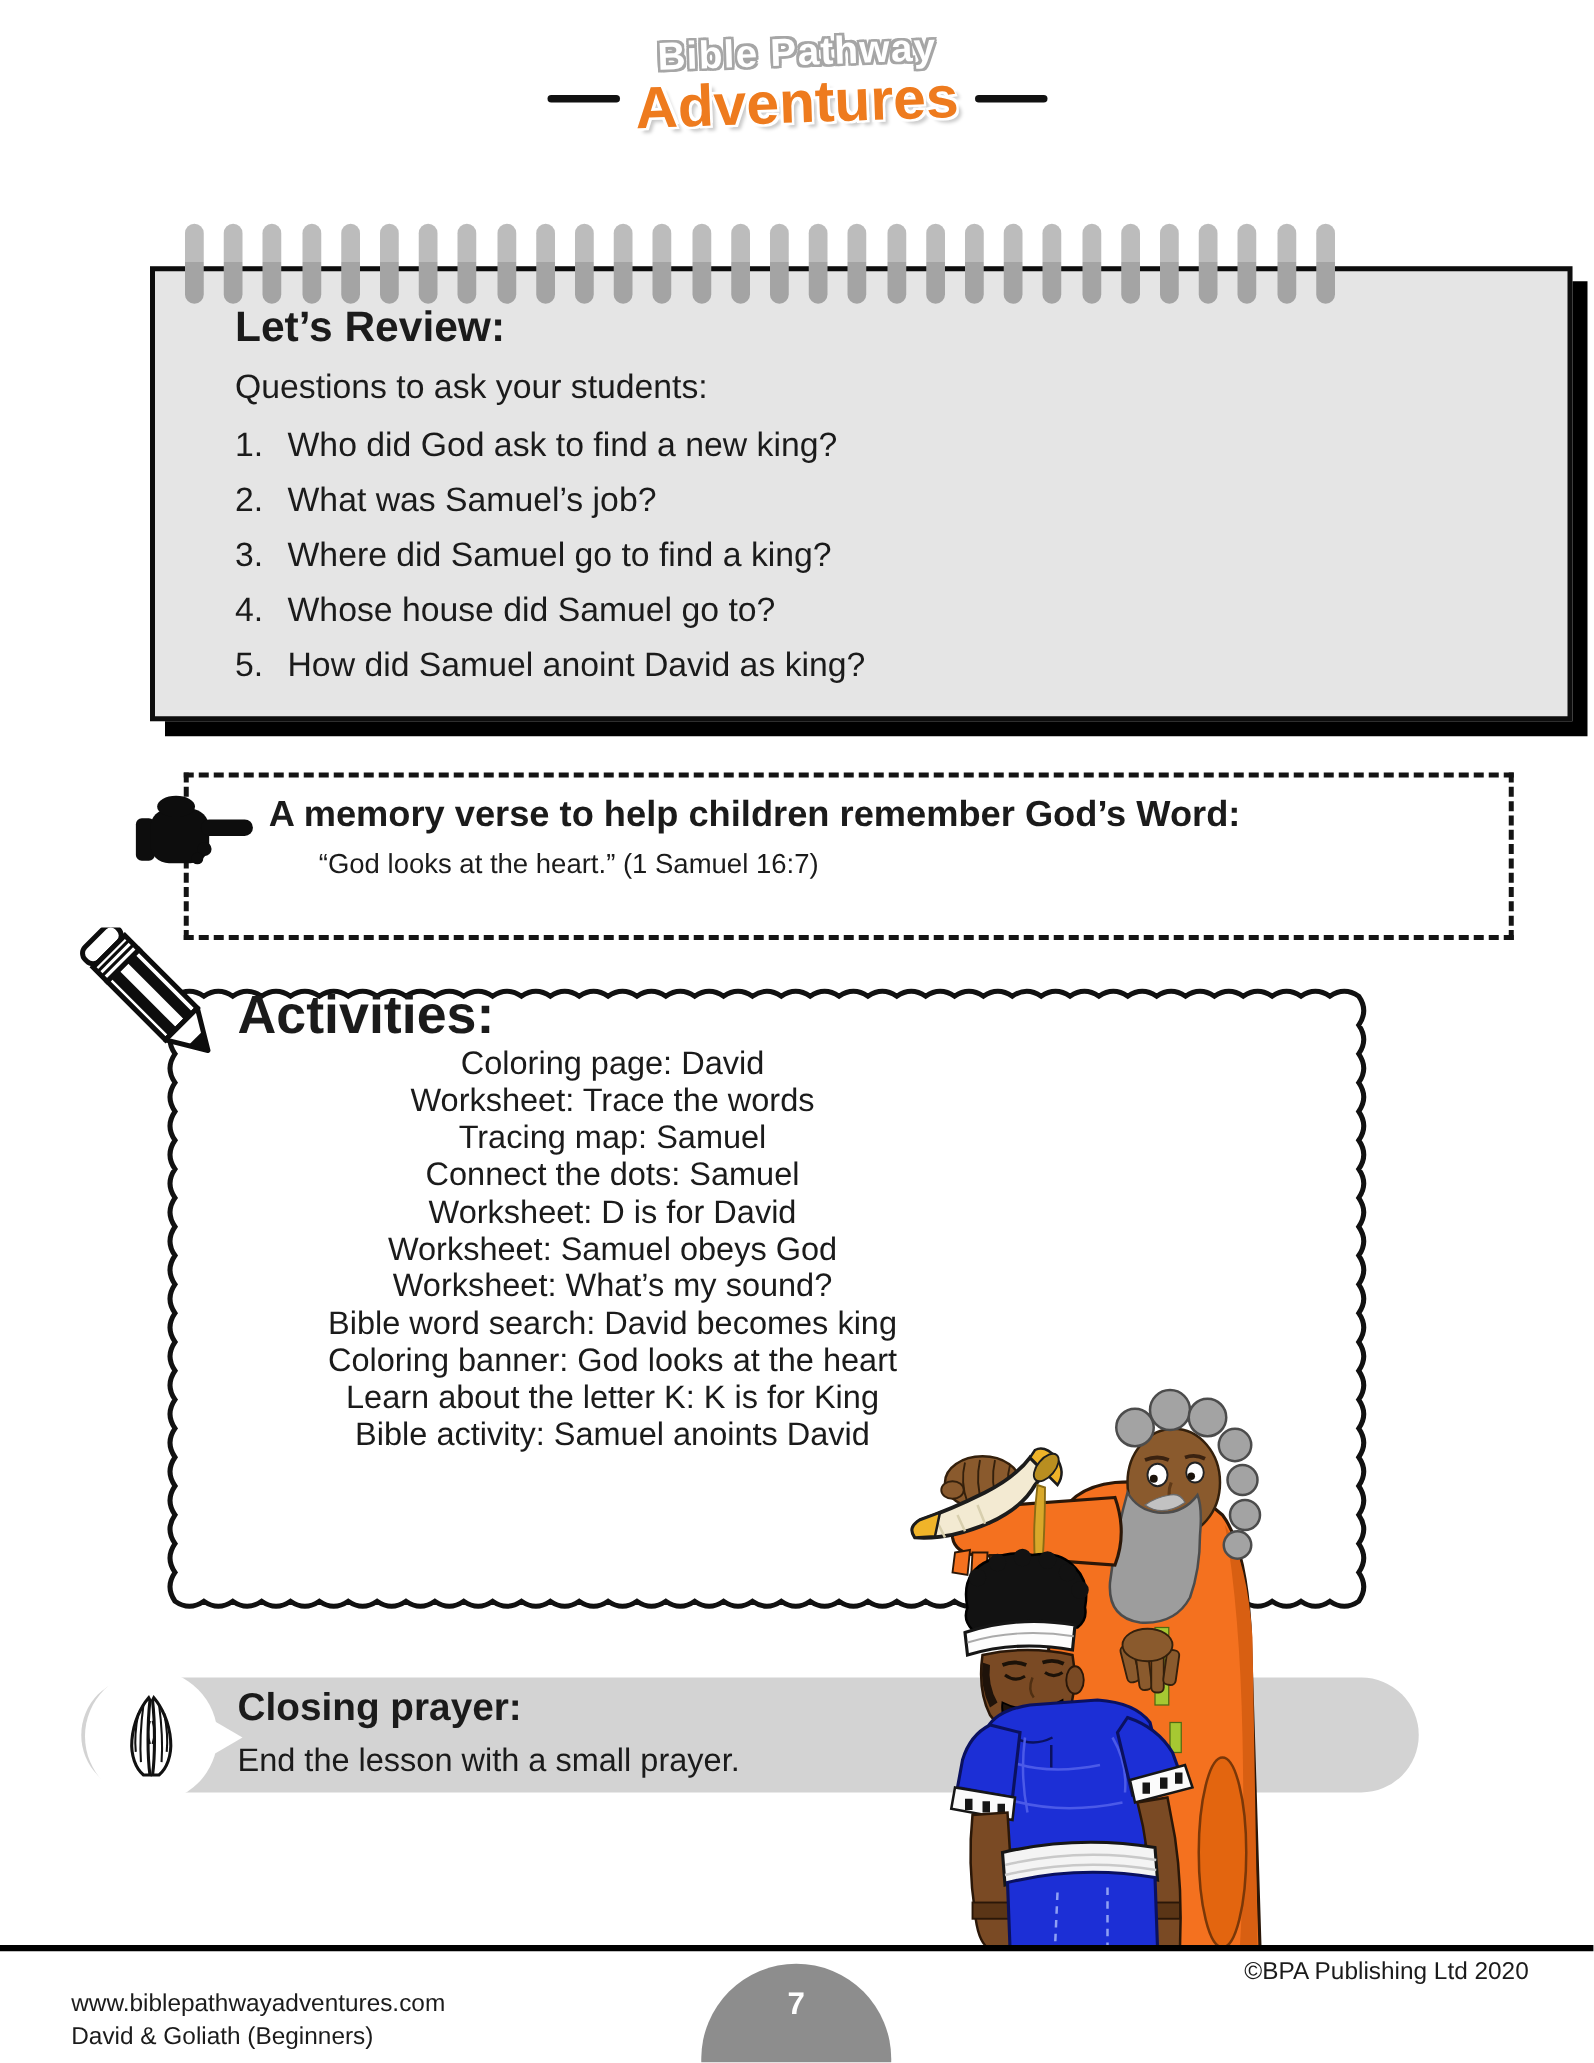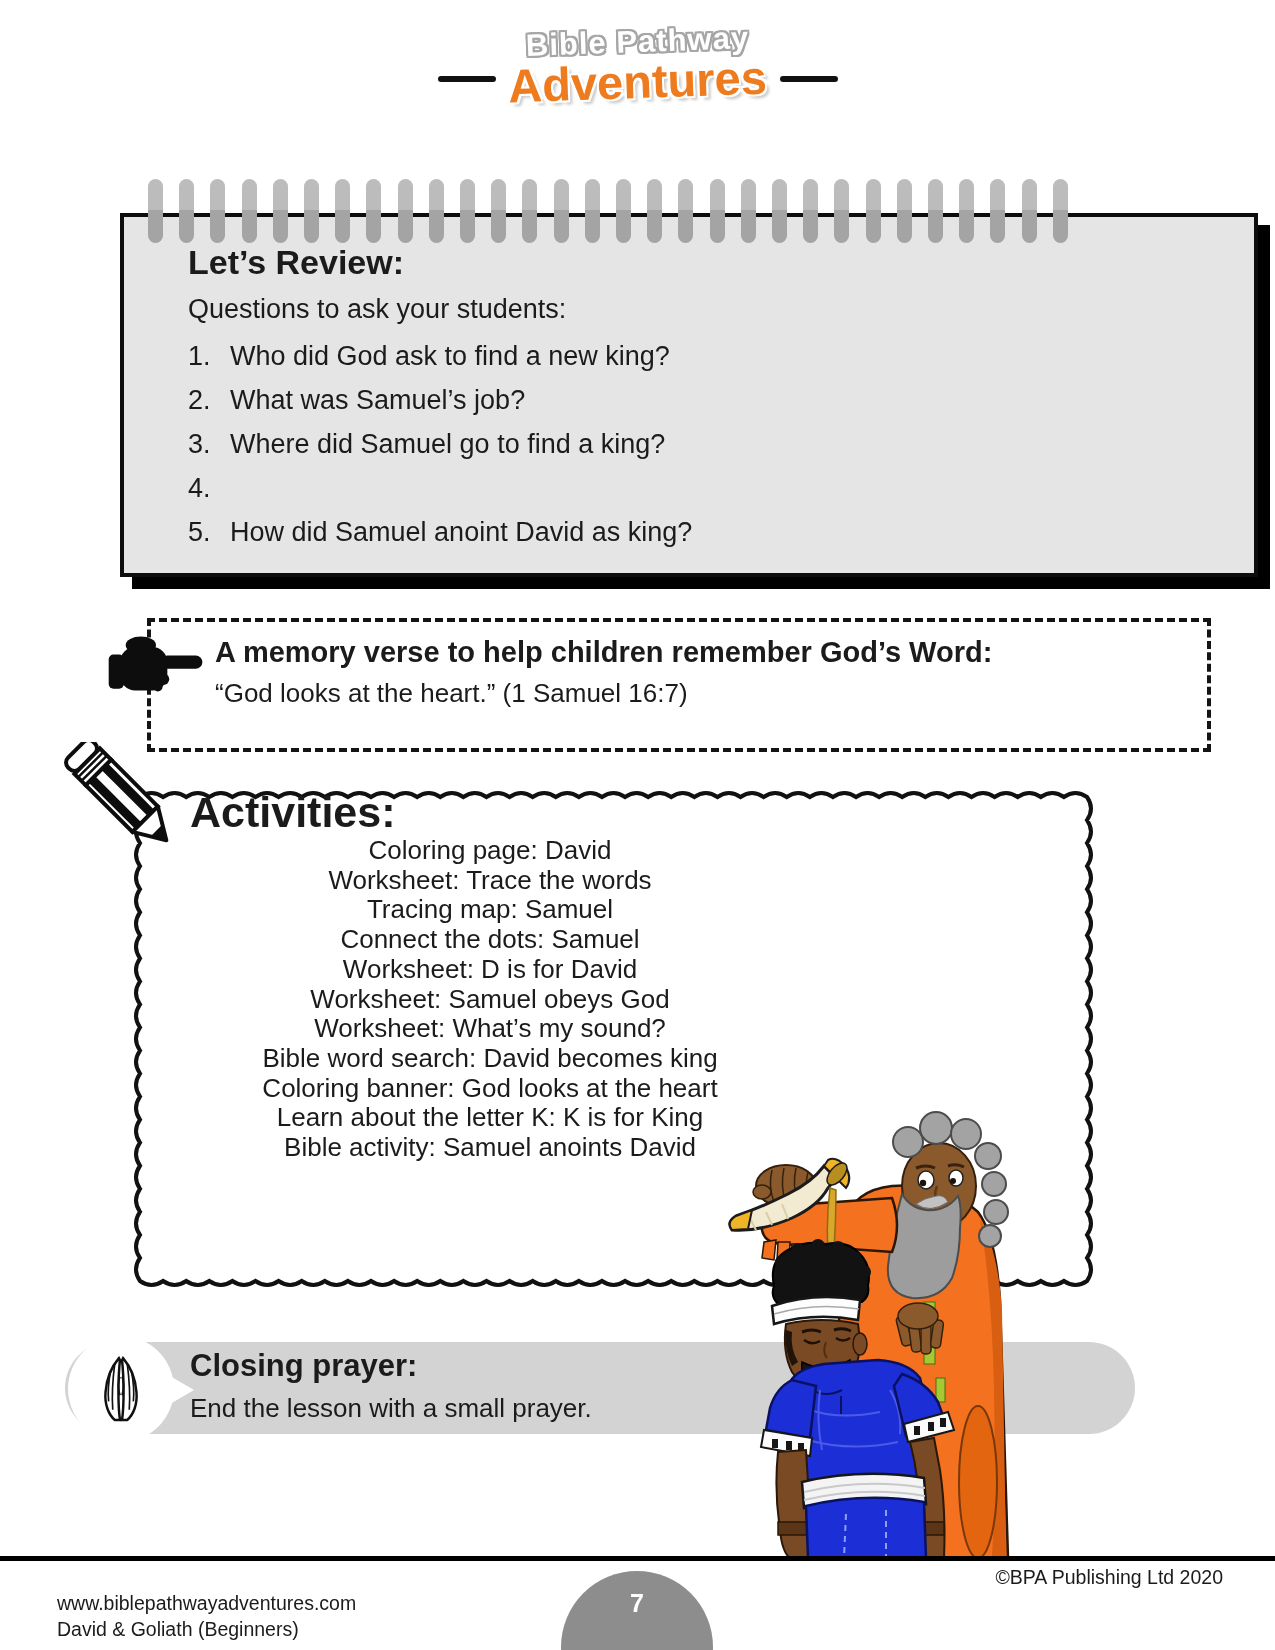--- a/index.html
+++ b/index.html
@@ -28,21 +28,21 @@
 
   .binding{position:absolute;left:148px;top:179px;width:920px;height:64px;display:flex;
     justify-content:space-between;z-index:2;}
   .binding .tab{width:15px;height:64px;border-radius:8px;
     background:linear-gradient(#bcbcbc 48%,#a4a4a4 48%);}
 
   
   .memory-box{position:absolute;left:147px;top:618px;width:992px;height:112px;
     border:4px dashed #141414;z-index:1;padding:14px 0 0 64px;box-sizing:content-box;}
   .memory-title{font-size:29px;font-weight:bold;margin:0;}
-  .memory-verse{font-size:26px;margin-top:9px;}
+  .memory-verse{font-size:22px;margin-top:9px;margin-left:40px;}
   .hand-icon{position:absolute;left:106px;top:630px;z-index:3;}
 
   
   .wavy-svg{position:absolute;left:126px;top:783px;z-index:1;}
   .activities{position:absolute;left:190px;top:792px;z-index:2;width:600px;}
   .activities-title{font-size:43px;font-weight:bold;line-height:40px;margin:0 0 4px 0;}
   .activity-item{font-size:26px;line-height:29.7px;text-align:center;}
   .pencil-icon{position:absolute;left:50px;top:742px;z-index:3;}
 
   
@@ -127,20 +127,21 @@
           <span>What was Samuel’s job?</span>
         </div>
 
         <div class="q-item">
           <span class="q-num">3.</span>
           <span>Where did Samuel go to find a king?</span>
         </div>
 
         <div class="q-item">
           <span class="q-num">4.</span>
+          <span>Whose house did Samuel go to?</span>
         </div>
 
         <div class="q-item">
           <span class="q-num">5.</span>
           <span>How did Samuel anoint David as king?</span>
         </div>
       </div>
   </div>
 
   <div class="memory-box">

